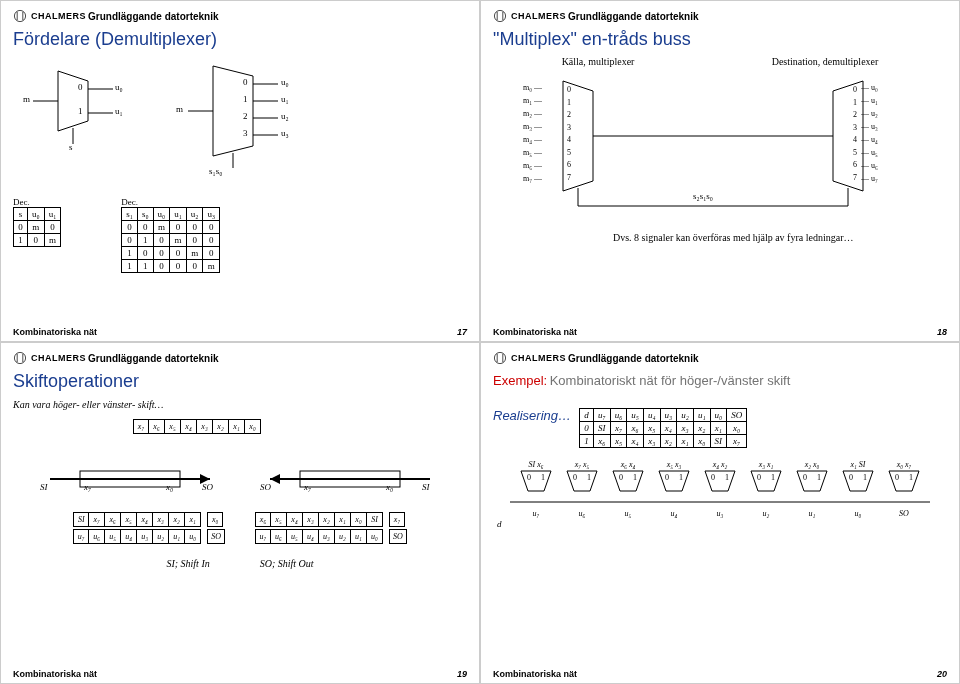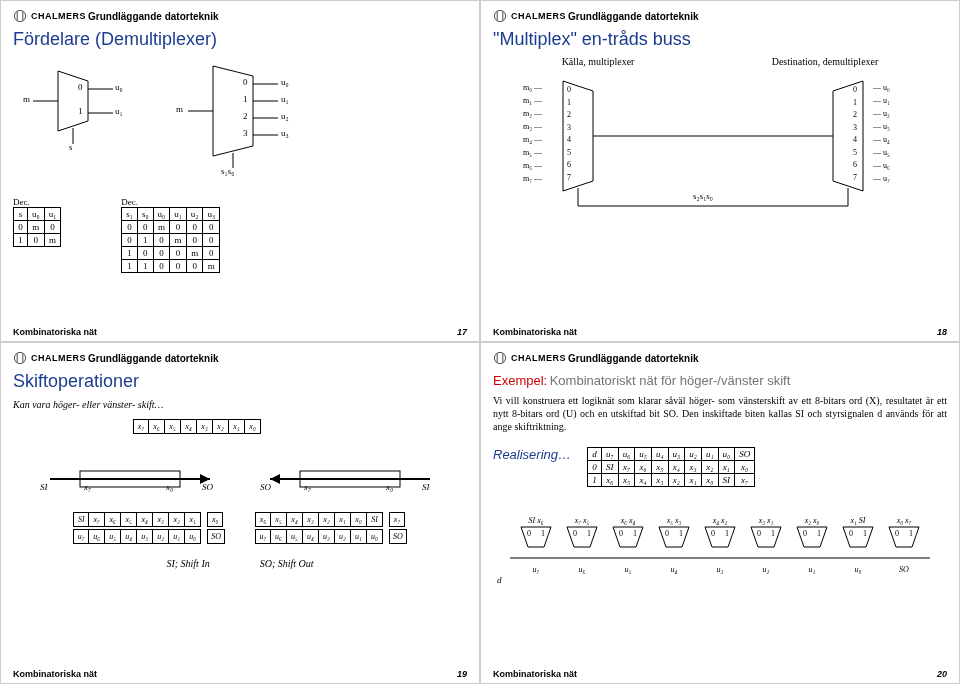--- a/index.html
+++ b/index.html
@@ -88,21 +88,21 @@
         </svg>
         <span class="label" style="position:absolute;left:13px;top:48px">m</span>
         <span class="label" style="position:absolute;left:80px;top:21px">0</span>
         <span class="label" style="position:absolute;left:80px;top:38px">1</span>
         <span class="label" style="position:absolute;left:80px;top:55px">2</span>
         <span class="label" style="position:absolute;left:80px;top:72px">3</span>
         <span class="label" style="position:absolute;left:118px;top:21px">u₀</span>
         <span class="label" style="position:absolute;left:118px;top:38px">u₁</span>
         <span class="label" style="position:absolute;left:118px;top:55px">u₂</span>
         <span class="label" style="position:absolute;left:118px;top:72px">u₃</span>
-        <span class="label" style="position:absolute;left:58px;top:110px">s₁s₀</span>
+        <span class="label" style="position:absolute;left:46px;top:110px">s₁s₀</span>
       </div>
     </div>
     <div class="row" style="margin-top:20px;gap:60px">
       <div>
         <span class="small">Dec.</span>
         <table class="tt">
           <tbody>
               <tr>
                 <td>s</td>
                 <td>u₀</td>
@@ -225,32 +225,33 @@
       <div style="position:absolute;left:360px;top:13px;font-size:8px;line-height:12.5px">
         <div>0</div>
         <div>1</div>
         <div>2</div>
         <div>3</div>
         <div>4</div>
         <div>5</div>
         <div>6</div>
         <div>7</div>
       </div>
-      <div style="position:absolute;left:380px;top:10px;font-size:8px;line-height:13px">
+      <div style="position:absolute;left:368px;top:10px;font-size:8px;line-height:13px">
         <div>— <span>u₀</span></div>
         <div>— <span>u₁</span></div>
         <div>— <span>u₂</span></div>
         <div>— <span>u₃</span></div>
         <div>— <span>u₄</span></div>
         <div>— <span>u₅</span></div>
         <div>— <span>u₆</span></div>
         <div>— <span>u₇</span></div>
       </div>
       <span class="label" style="position:absolute;left:200px;top:120px">s₂s₁s₀</span>
     </div>
+    <div class="note" style="margin-top:20px;margin-left:120px;width:280px">Dvs. 8 signaler kan överföras med hjälp av fyra ledningar…</div>
   </div>
   <div class="footer">
     <span>Kombinatoriska nät</span>
     <span class="ital">18</span>
   </div>
 </div>
 
 <div class="slide">
   <div class="hdr">
     <span class="logo">
@@ -372,23 +373,22 @@
         </svg>
       <span>CHALMERS</span>
     </span>
     <span class="hdr-title">Grundläggande datorteknik</span>
   </div>
   <div style="margin:4px 0 6px 0">
     <span class="ex-red">Exempel:</span>
     <span class="ex-blue">Kombinatoriskt nät för höger-/vänster skift</span>
   </div>
   <div class="body">
-    <div class="note" style="text-align:justify">Vi vill konstruera ett logiknät som klarar såväl höger- som vänsterskift av ett 8-bitars ord (X), resultatet är ett nytt 8-bitars ord (U) och en utskiftad bit SO. Den inskiftade biten kallas SI och styrsignalen d används för att ange skiftriktning.</div>
-
-    <div style="display:flex;align-items:flex-start;gap:16px;margin-top:14px">
+
+    <div style="display:flex;align-items:flex-start;gap:8px;margin-top:14px">
       <span class="blue ital" style="font-family:Arial,sans-serif;font-size:13px">Realisering…</span>
       <table class="tt" style="font-style:italic">
         <tbody>
             <tr>
               <td>d</td>
               <td>u₇</td>
               <td>u₆</td>
               <td>u₅</td>
               <td>u₄</td>
               <td>u₃</td>
@@ -418,21 +418,21 @@
               <td>x₂</td>
               <td>x₁</td>
               <td>x₀</td>
               <td>SI</td>
               <td>x₇</td>
             </tr>
       </tbody>
         </table>
     </div>
 
-    <div style="margin-top:29px">
+    <div style="margin-top:12px">
       <div style="display:flex;gap:6px;justify-content:center;font-size:8px;font-style:italic">
         <span style="width:40px;text-align:center">SI x₆</span>
         <span style="width:40px;text-align:center">x₇ x₅</span>
         <span style="width:40px;text-align:center">x₆ x₄</span>
         <span style="width:40px;text-align:center">x₅ x₃</span>
         <span style="width:40px;text-align:center">x₄ x₂</span>
         <span style="width:40px;text-align:center">x₃ x₁</span>
         <span style="width:40px;text-align:center">x₂ x₀</span>
         <span style="width:40px;text-align:center">x₁ SI</span>
         <span style="width:40px;text-align:center">x₀ x₇</span>

